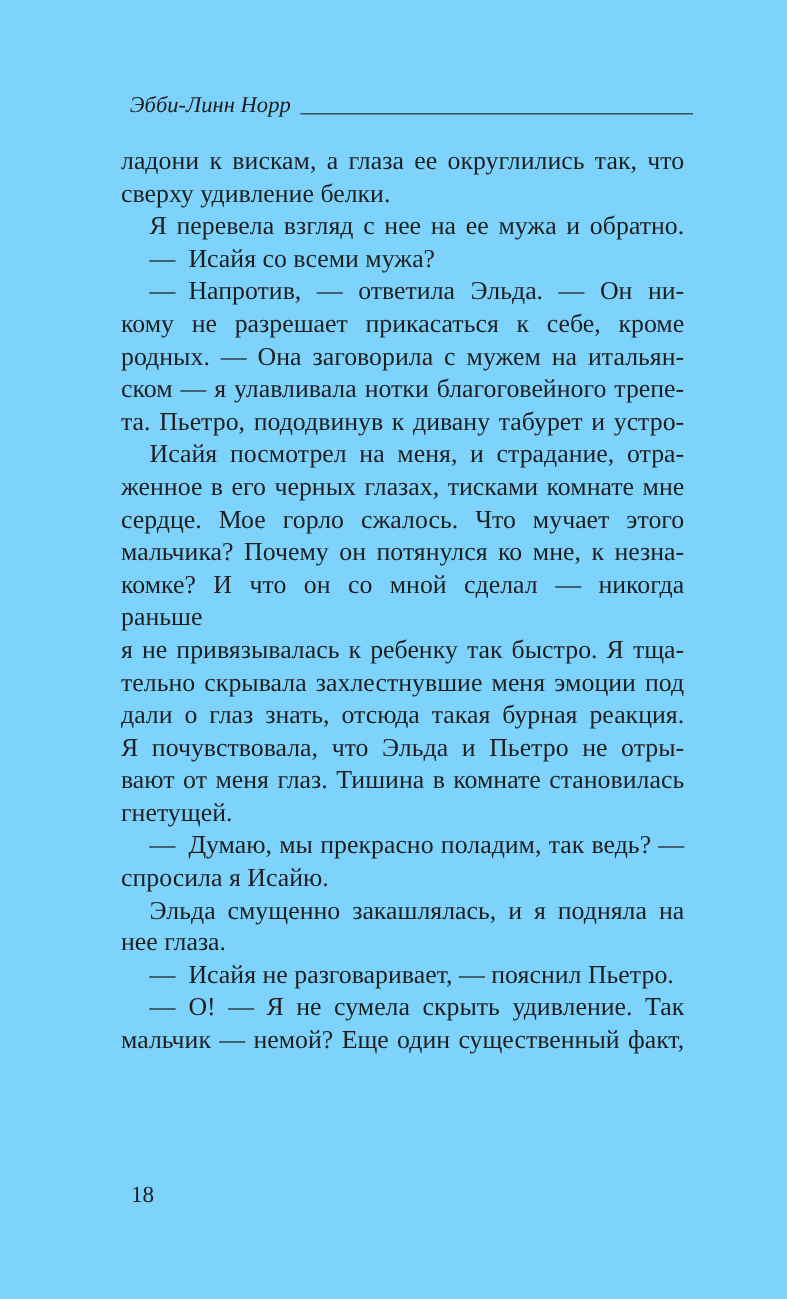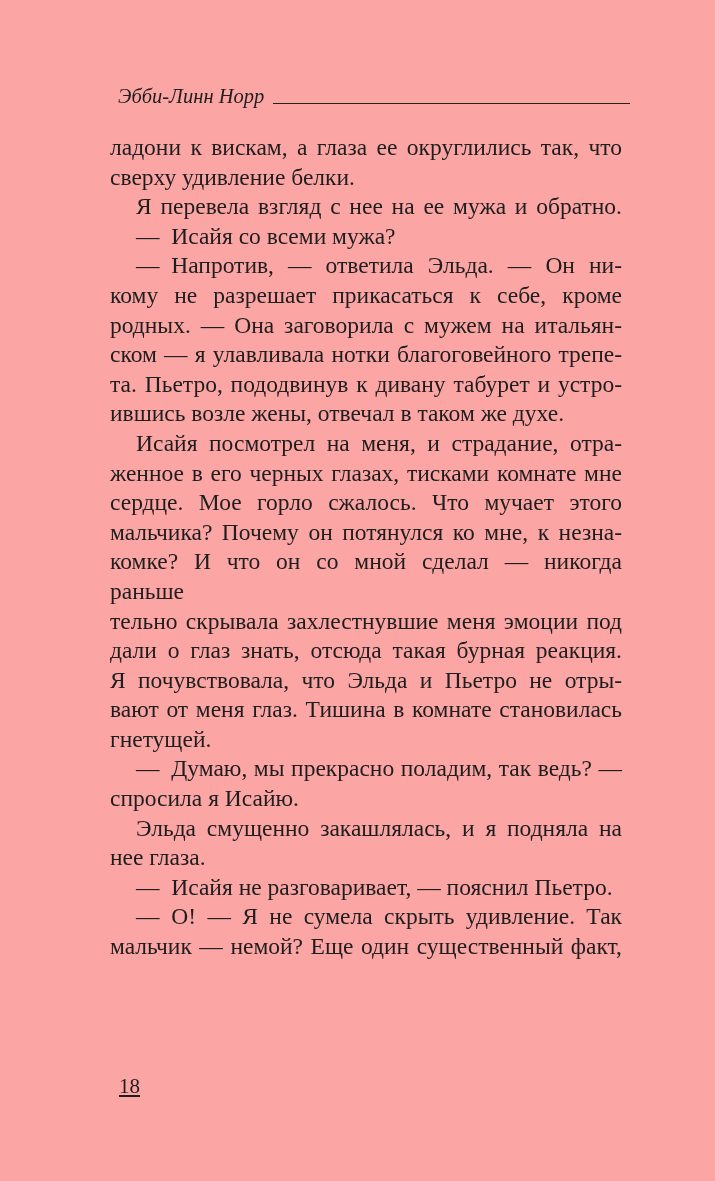--- a/index.html
+++ b/index.html
@@ -4,21 +4,21 @@
 <style>
   html, body {
     margin: 0;
     padding: 0;
     background: #ffffff;
   }
   .page {
     position: relative;
     width: 715px;
     height: 1181px;
-    background: #fca5a5;
+    background: #7dd3fc;
     font-family: "Liberation Serif", "DejaVu Serif", serif;
     color: #1e1e1e;
     overflow: hidden;
   }
   .running-header {
     position: absolute;
     left: 118px;
     top: 84px;
     width: 512px;
     display: flex;
@@ -57,21 +57,20 @@
   .body-text .line.indent {
     padding-left: 26px;
   }
   .page-number {
     position: absolute;
     left: 119px;
     top: 1076px;
     font-size: 21px;
     line-height: 1;
     color: #1e1e1e;
-    text-decoration: underline;
   }
 </style>
 </head>
 <body>
 
 <div class="page">
 
   <div class="running-header">
     <span class="author">Эбби-Линн Норр</span>
     <span class="rule"></span>
@@ -80,26 +79,26 @@
   <div class="body-text" id="body-text">
       <div class="line fill">ладони к вискам, а глаза ее округлились так, что</div>
       <div class="line">сверху удивление белки.</div>
       <div class="line indent fill">Я перевела взгляд с нее на ее мужа и обратно.</div>
       <div class="line indent">— Исайя со всеми мужа?</div>
       <div class="line indent fill">— Напротив, — ответила Эльда. — Он ни-</div>
       <div class="line fill">кому не разрешает прикасаться к себе, кроме</div>
       <div class="line fill">родных. — Она заговорила с мужем на итальян-</div>
       <div class="line fill">ском — я улавливала нотки благоговейного трепе-</div>
       <div class="line fill">та. Пьетро, пододвинув к дивану табурет и устро-</div>
-      <div class="line">ившись возле жены, отвечал в таком же духе.</div>
       <div class="line indent fill">Исайя посмотрел на меня, и страдание, отра-</div>
       <div class="line fill">женное в его черных глазах, тисками комнате мне</div>
       <div class="line fill">сердце. Мое горло сжалось. Что мучает этого</div>
       <div class="line fill">мальчика? Почему он потянулся ко мне, к незна-</div>
       <div class="line fill">комке? И что он со мной сделал — никогда раньше</div>
+      <div class="line fill">я не привязывалась к ребенку так быстро. Я тща-</div>
       <div class="line fill">тельно скрывала захлестнувшие меня эмоции под</div>
       <div class="line fill">дали о глаз знать, отсюда такая бурная реакция.</div>
       <div class="line fill">Я почувствовала, что Эльда и Пьетро не отры-</div>
       <div class="line fill">вают от меня глаз. Тишина в комнате становилась</div>
       <div class="line">гнетущей.</div>
       <div class="line indent fill">— Думаю, мы прекрасно поладим, так ведь? —</div>
       <div class="line">спросила я Исайю.</div>
       <div class="line indent fill">Эльда смущенно закашлялась, и я подняла на</div>
       <div class="line">нее глаза.</div>
       <div class="line indent">— Исайя не разговаривает, — пояснил Пьетро.</div>

